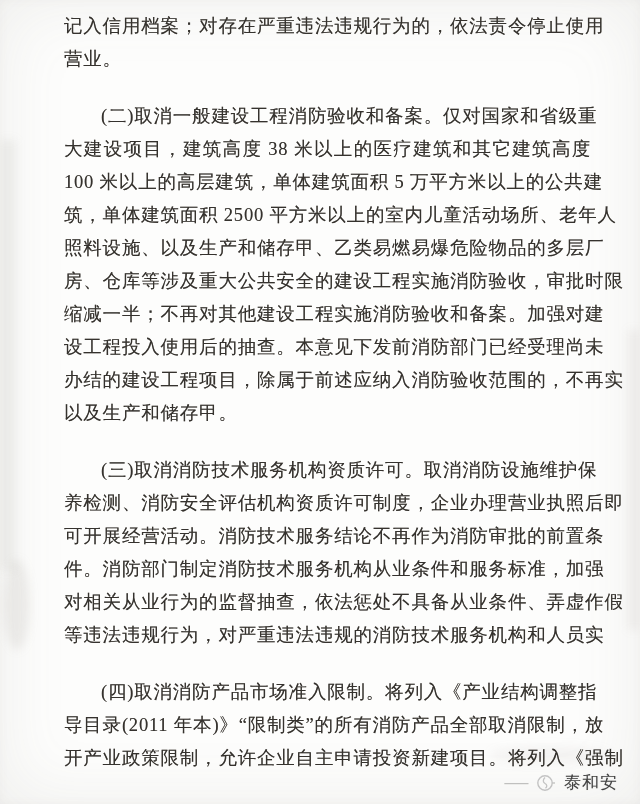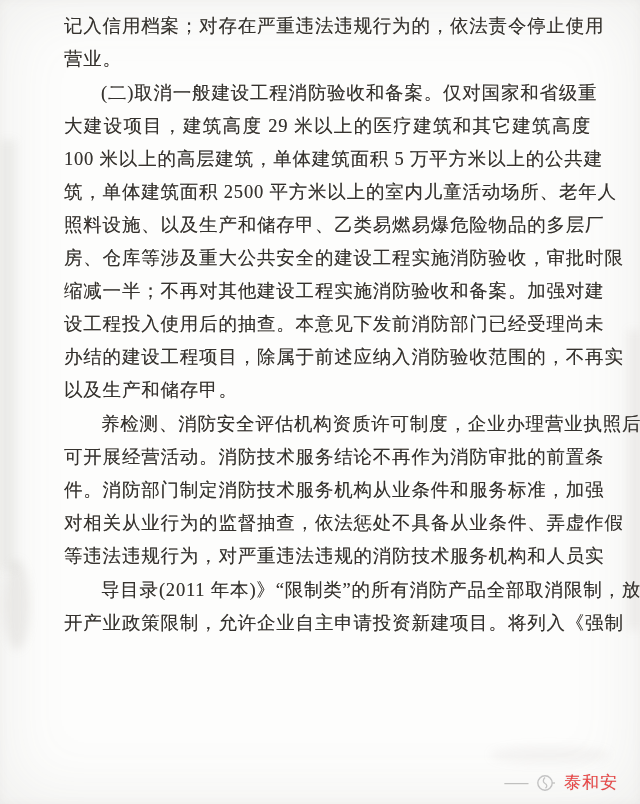--- a/index.html
+++ b/index.html
@@ -30,21 +30,21 @@
     left: 64px;
     top: 10px;
     width: 527px;
     font-size: 18.5px;
     letter-spacing: 0.8px;
     color: #35322e;
     font-weight: 500;
     text-shadow: 0 0 0.6px rgba(72, 68, 60, 0.55);
     z-index: 2;
   }
-  .para + .para { margin-top: 1px; }
+  .para + .para { margin-top: 24px; }
   .line {
     height: 33px;
     line-height: 33px;
     white-space: nowrap;
     text-align: justify;
     text-align-last: justify;
     text-justify: inter-character;
   }
   .line.no-stretch {
     text-align: left;
@@ -64,21 +64,21 @@
     letter-spacing: 1px;
     z-index: 3;
   }
   .footer .dash {
     font-weight: bold;
     transform: scaleX(1.4);
     display: inline-block;
   }
   .footer .logo svg { display: block; }
   .footer .brand {
-    color: #ef4444;
+    color: #404040;
     text-shadow: 0 0 1px rgba(190,190,190,.6);
   }
 
   
   .smudge {
     position: absolute;
     pointer-events: none;
     filter: blur(5px);
     z-index: 1;
   }
@@ -97,38 +97,40 @@
   <div class="smudge right-band"></div>
   <div class="smudge bottom-right"></div>
 
   <div class="doc">
       <div class="para">
         <div class="line">记入信用档案；对存在严重违法违规行为的，依法责令停止使用</div>
         <div class="line no-stretch">营业。</div>
       </div>
       <div class="para indent">
         <div class="line">(二)取消一般建设工程消防验收和备案。仅对国家和省级重</div>
-        <div class="line">大建设项目，建筑高度 29 米以上的医疗建筑和其它建筑高度</div>
+        <div class="line">大建设项目，建筑高度 38 米以上的医疗建筑和其它建筑高度</div>
         <div class="line">100 米以上的高层建筑，单体建筑面积 5 万平方米以上的公共建</div>
         <div class="line">筑，单体建筑面积 2500 平方米以上的室内儿童活动场所、老年人</div>
         <div class="line">照料设施、以及生产和储存甲、乙类易燃易爆危险物品的多层厂</div>
         <div class="line">房、仓库等涉及重大公共安全的建设工程实施消防验收，审批时限</div>
         <div class="line">缩减一半；不再对其他建设工程实施消防验收和备案。加强对建</div>
         <div class="line">设工程投入使用后的抽查。本意见下发前消防部门已经受理尚未</div>
         <div class="line">办结的建设工程项目，除属于前述应纳入消防验收范围的，不再实</div>
         <div class="line no-stretch">以及生产和储存甲。</div>
       </div>
       <div class="para indent">
+        <div class="line">(三)取消消防技术服务机构资质许可。取消消防设施维护保</div>
         <div class="line">养检测、消防安全评估机构资质许可制度，企业办理营业执照后即</div>
         <div class="line">可开展经营活动。消防技术服务结论不再作为消防审批的前置条</div>
         <div class="line">件。消防部门制定消防技术服务机构从业条件和服务标准，加强</div>
         <div class="line">对相关从业行为的监督抽查，依法惩处不具备从业条件、弄虚作假</div>
         <div class="line">等违法违规行为，对严重违法违规的消防技术服务机构和人员实</div>
       </div>
       <div class="para indent">
+        <div class="line">(四)取消消防产品市场准入限制。将列入《产业结构调整指</div>
         <div class="line">导目录(2011 年本)》“限制类”的所有消防产品全部取消限制，放</div>
         <div class="line">开产业政策限制，允许企业自主申请投资新建项目。将列入《强制</div>
       </div>
     </div>
 
   <div class="footer">
     <span class="dash">—</span>
     <span class="logo">
       <svg width="20" height="20" viewBox="0 0 20 20" fill="none">
         <circle cx="10" cy="10" r="7.2" stroke="#c6c6c6" stroke-width="1.4"></circle>

